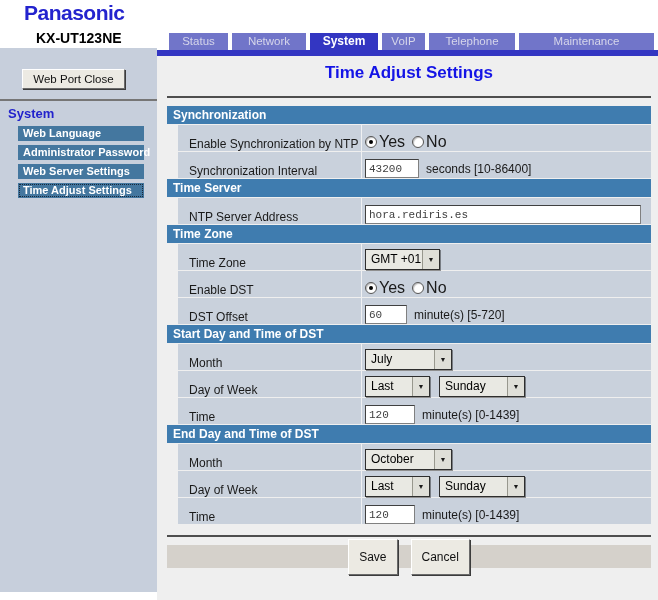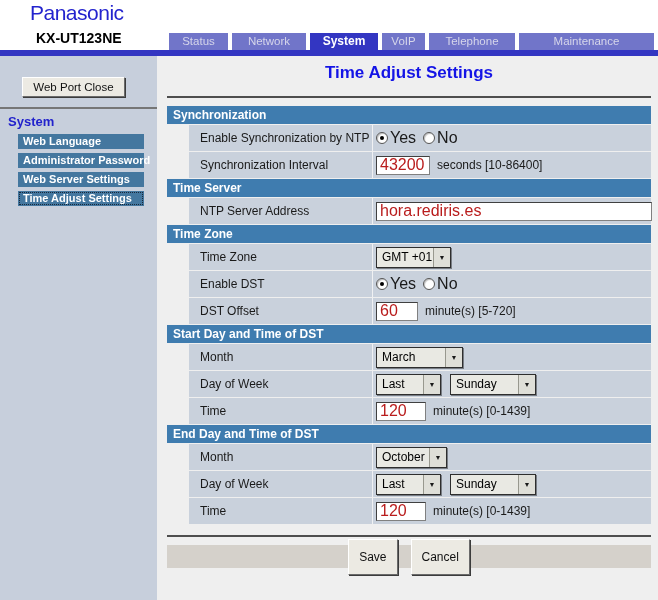--- a/index.html
+++ b/index.html
@@ -1,67 +1,67 @@
 <!DOCTYPE html>
 <html style="--logo-blue: #2323CE; --title-blue: #1414E6; --tab-active: #3336C2; --tab-inactive: #7175C9; --tab-inactive-text: #D6D6EA; --section-blue: #3F7CAF; --menu-blue: #44779F; --row-bg: #C9D1DC; --sidebar-bg: #C7CFDC; --main-bg: #EFEFEF; --footer-bar-bg: #D5D1CB; --sidebar-title-blue: #2222CC;"><head>
 <meta charset="utf-8">
 <style>
   * { margin:0; padding:0; box-sizing:border-box; }
   html,body { background:#fff; }
   body { font-family:"Liberation Sans", sans-serif; }
   .screen { position:relative; width:658px; height:600px; background:#fff; overflow:hidden; }
 
   
-  .logo { position:absolute; left:30px; top:1px; font-size:21px; font-weight:400; letter-spacing:-0.5px; color:var(--logo-blue); }
+  .logo { position:absolute; left:24px; top:1px; font-size:21px; font-weight:700; letter-spacing:-0.5px; color:var(--logo-blue); }
   .model { position:absolute; left:36px; top:30px; font-size:14px; font-weight:bold; color:#000; }
   .accent-bar { position:absolute; left:0; top:50px; width:658px; height:6px; background:var(--tab-active); }
   .tabbar { position:absolute; left:169px; top:33px; height:17px; display:flex; gap:4px; }
   .tab { height:17px; line-height:17px; text-align:center; font-size:11.5px; color:var(--tab-inactive-text); background:var(--tab-inactive); cursor:pointer; }
   .tab.active { background:var(--tab-active); color:#fff; font-weight:bold; font-size:12px; }
   .tab:nth-child(1){width:59px}.tab:nth-child(2){width:74px}.tab:nth-child(3){width:68px}
   .tab:nth-child(4){width:43px}.tab:nth-child(5){width:86px}.tab:nth-child(6){width:135px}
 
   
   .btn { font-family:"Liberation Sans", sans-serif; font-size:12px; color:#111; background:#ECEAE3;
          border:1px solid; border-color:#FFFFFF #6a6a6a #6a6a6a #FFFFFF; box-shadow:1px 1px 0 #3c3c3c;
          padding:0 10px; height:36px; cursor:pointer; }
-  .txt { font-family:Liberation Sans, sans-serif; font-size:16px; color:#b91c1c; background:#fff;
+  .txt { font-family:Liberation Mono, monospace; font-size:11px; color:#404040; background:#fff;
          border:1px solid #808080; border-top-color:#404040; border-left-color:#404040;
          height:19px; padding:1px 3px; }
   .combo { display:inline-flex; height:21px; background:#E9E9E3; border:1px solid #2e2e2e;
            box-shadow:1px 1px 0 rgba(0,0,0,.4); margin-right:9px; cursor:pointer; }
   .combo .cval { flex:1; font-size:12px; color:#000; line-height:19px; padding:0 5px; white-space:nowrap; overflow:hidden; }
   .combo .cbtn { width:17px; border-left:1px solid #98988e; background:#DFDFD8; text-align:center;
                  font-size:7px; line-height:19px; color:#1a1a1a; }
   .radio { display:inline-block; width:12px; height:12px; border:1px solid #555; border-radius:50%;
            background:#fff; position:relative; vertical-align:-2px; box-shadow:inset 1px 1px 1px rgba(0,0,0,.25); cursor:pointer; }
   .radio.checked::after { content:""; position:absolute; left:3px; top:3px; width:4px; height:4px; border-radius:50%; background:#000; }
   .radio-label { font-size:16px; color:#1a1a1a; margin:0 7px 0 2px; }
 
   
-  .sidebar { position:absolute; left:0; top:56px; width:157px; height:544px; background:var(--sidebar-bg); }
+  .sidebar { position:absolute; left:0; top:48px; width:157px; height:544px; background:var(--sidebar-bg); }
   .wpc { position:absolute; left:22px; top:21px; width:103px; height:20px; font-size:11.5px; }
   .side-divider { position:absolute; left:0; top:51px; width:157px; border-top:2px solid #767676; }
   .side-title { position:absolute; left:8px; top:58px; font-size:13px; font-weight:bold; color:var(--sidebar-title-blue); }
   .side-menu { position:absolute; left:18px; top:78px; width:126px; }
   .side-item { width:126px; height:15px; margin-bottom:4px; background:var(--menu-blue); color:#fff;
                font-size:11px; font-weight:bold; line-height:15px; padding-left:5px; cursor:pointer; white-space:nowrap; }
   .side-item.selected { outline:1px dotted #18283a; outline-offset:-2px; }
 
   
   .main { position:absolute; left:157px; top:56px; width:501px; height:544px; background:var(--main-bg); }
   .content { margin:0 7px 0 10px; }
   .page-title { padding-top:7px; height:31px; text-align:center; font-size:17px; font-weight:bold; color:var(--title-blue); }
   .rule { border-top:2px solid #4e4e4e; }
   .rule1 { margin-top:9px; }
   .rule2 { margin-top:11px; }
   .sections { margin-top:8px; }
   .sec-header { height:18px; margin-top:1px; background:var(--section-blue); color:#fff; font-size:12px;
                 font-weight:bold; line-height:18px; padding-left:6px; }
-  .row { margin-left:22px; margin-top:1px; height:26px; background:var(--row-bg); display:flex; align-items:center; }
+  .row { margin-left:11px; margin-top:1px; height:26px; background:var(--row-bg); display:flex; align-items:flex-end; }
   .row .lbl { width:183px; padding-left:11px; font-size:12px; color:#1a1a1a; flex:none; }
   .row .divider { width:1px; align-self:stretch; background:#F0F1F3; flex:none; }
   .row .val { flex:1; padding-left:3px; display:flex; align-items:center; }
   .suffix { font-size:12px; color:#1a1a1a; margin-left:7px; white-space:nowrap; }
   .val .txt { margin-right:0; }
 
   
   .footer-bar { margin-top:8px; height:23px; background:var(--footer-bar-bg); display:flex; align-items:center; justify-content:center; gap:13px; }
 </style>
 </head>
@@ -165,21 +165,21 @@
               </div>
             </div>
           </div>
           <div>
             <div class="sec-header">Start Day and Time of DST</div>
             <div class="row">
               <div class="lbl">Month</div>
               <div class="divider"></div>
               <div class="val">
                 <span class="combo" style="width: 87px;">
-                  <span class="cval">March</span>
+                  <span class="cval">July</span>
                   <span class="cbtn">▼</span>
                 </span>
               </div>
             </div>
             <div class="row">
               <div class="lbl">Day of Week</div>
               <div class="divider"></div>
               <div class="val">
                 <span class="combo" style="width: 65px;">
                   <span class="cval">Last</span>
@@ -199,21 +199,21 @@
                 <span class="suffix">minute(s) [0-1439]</span>
               </div>
             </div>
           </div>
           <div>
             <div class="sec-header">End Day and Time of DST</div>
             <div class="row">
               <div class="lbl">Month</div>
               <div class="divider"></div>
               <div class="val">
-                <span class="combo" style="width: 71px;">
+                <span class="combo" style="width: 87px;">
                   <span class="cval">October</span>
                   <span class="cbtn">▼</span>
                 </span>
               </div>
             </div>
             <div class="row">
               <div class="lbl">Day of Week</div>
               <div class="divider"></div>
               <div class="val">
                 <span class="combo" style="width: 65px;">

